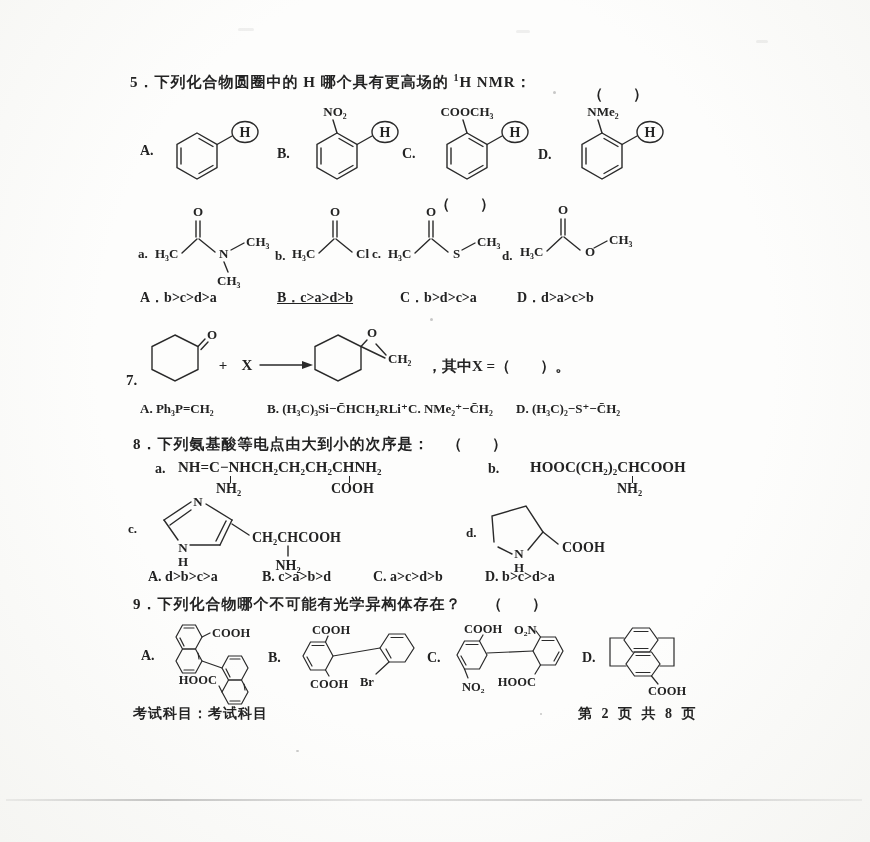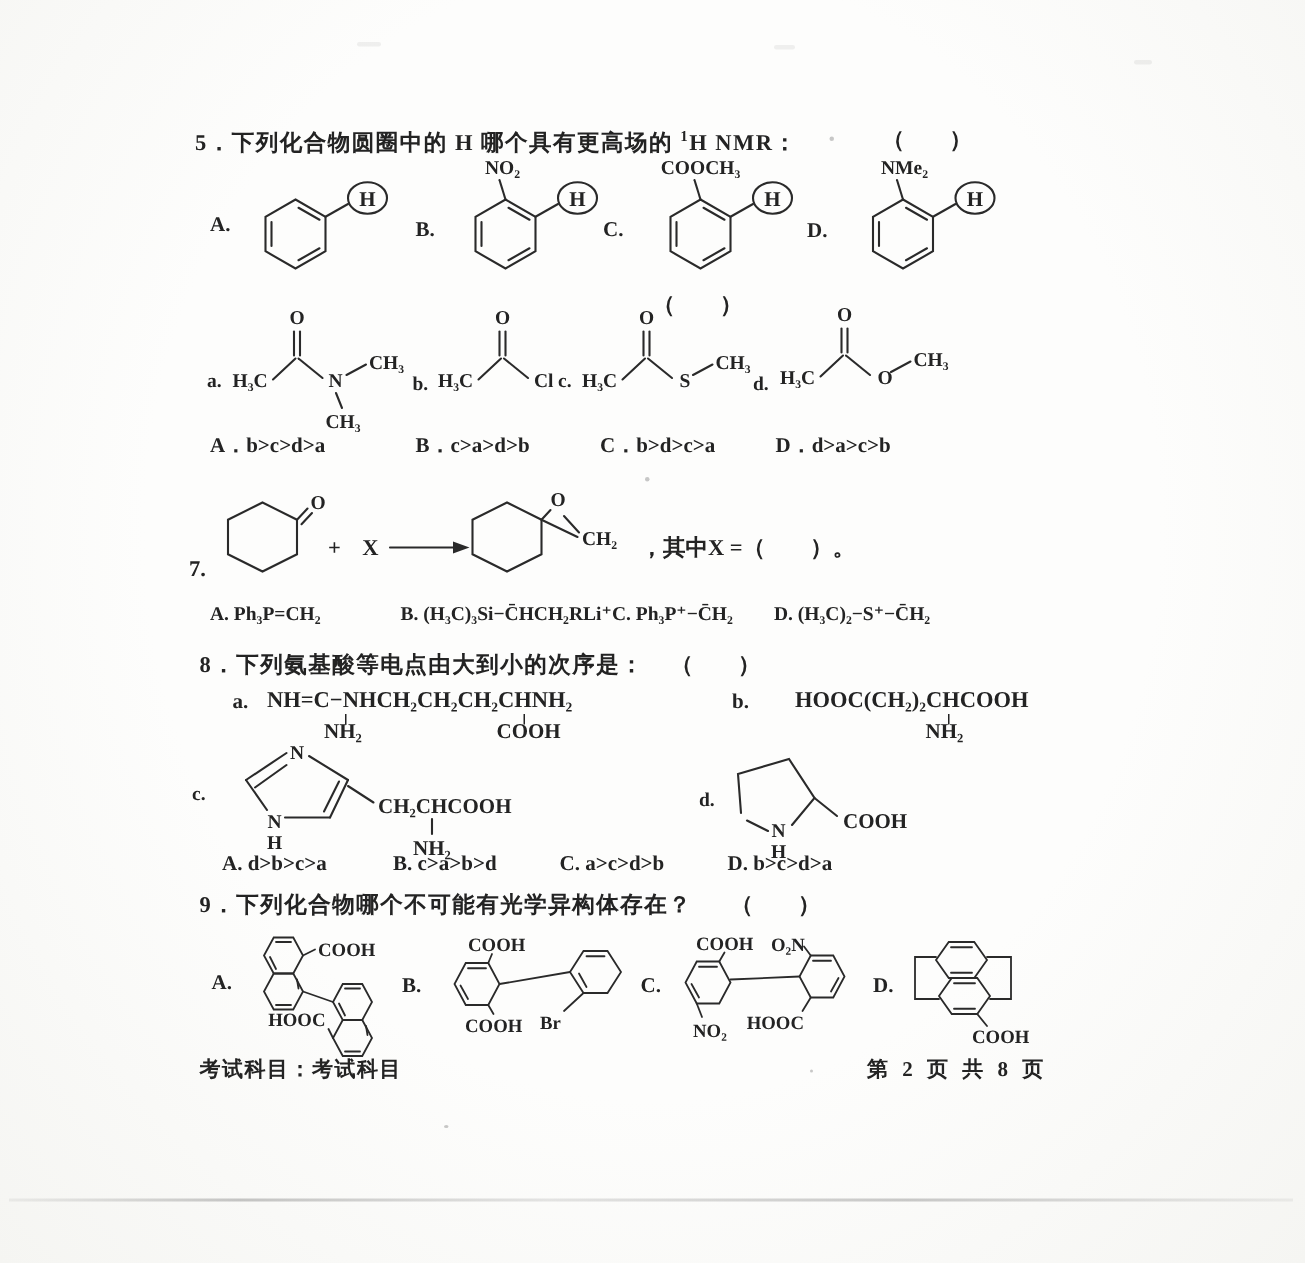--- a/index.html
+++ b/index.html
@@ -23,21 +23,21 @@
   .speck{position:absolute;background:rgba(60,60,60,.28);border-radius:50%;}
   .smudge{position:absolute;background:rgba(80,80,80,.08);border-radius:2px;}
   #scanline{position:absolute;left:6px;top:799px;width:856px;height:2px;
             background:linear-gradient(90deg,rgba(120,120,120,.10),rgba(110,110,110,.38) 18%,rgba(130,130,130,.20) 42%,rgba(110,110,110,.36) 70%,rgba(140,140,140,.12));}
 </style>
 </head>
 <body>
 
 <div id="scan">
 
-  <div class="t s15 spread" style="left:130px;top:86px;">
+  <div class="t s15 spread" style="left:130px;top:72px;">
     <span>5．</span><span>下列化合物圆圈中的 H 哪个具有更高场的 </span><sup>1</sup><span>H NMR：</span>
   </div>
   <div class="t s15" style="left:588px;top:86px;">（　　）</div>
 
   <div class="t s14" style="left:140px;top:143px;">A.</div>
   <svg style="left:155px;top:103px;" width="130" height="85" viewBox="0 0 130 85">
     <g>
       <path d="M42,30 L62,41.5 L62,64.5 L42,76 L22,64.5 L22,41.5 Z"></path>
       <line x1="44" y1="35.5" x2="58" y2="43.5"></line>
         <line x1="58" y1="62.5" x2="44" y2="70.5"></line>
@@ -149,21 +149,21 @@
       <line x1="46" y1="39" x2="62" y2="52"></line>
       <line x1="76" y1="50" x2="89" y2="43"></line>
     </g>
     <text x="2" y="58" font-size="13">H₃C</text>
     <text x="45" y="16" text-anchor="middle" font-size="13">O</text>
     <text x="67" y="58" font-size="13">O</text>
     <text x="91" y="46" font-size="13">CH₃</text>
   </svg>
 
   <div class="t s14" style="left:140px;top:290px;">A．b&gt;c&gt;d&gt;a</div>
-  <div class="t s14" style="left:277px;top:290px;">B．c&gt;a&gt;d&gt;b</div>
+  <div class="t s14" style="left:277px;top:290px;text-decoration:underline;">B．c&gt;a&gt;d&gt;b</div>
   <div class="t s14" style="left:400px;top:290px;">C．b&gt;d&gt;c&gt;a</div>
   <div class="t s14" style="left:517px;top:290px;">D．d&gt;a&gt;c&gt;b</div>
 
   <div class="t s15" style="left:126px;top:372px;">7.</div>
   <svg style="left:145px;top:328px;" width="290" height="80" viewBox="0 0 290 80">
     <g>
       <path d="M30,7 L53,18.5 L53,41.5 L30,53 L7,41.5 L7,18.5 Z"></path>
       <line x1="53" y1="18.5" x2="60" y2="11"></line>
         <line x1="56" y1="21.5" x2="63" y2="14"></line>
       <line x1="115" y1="37" x2="160" y2="37"></line>
@@ -176,21 +176,21 @@
     <text x="67" y="11" text-anchor="middle" font-size="13">O</text>
     <text x="78" y="42" text-anchor="middle" font-size="15">+</text>
     <text x="102" y="42" text-anchor="middle" font-size="15">X</text>
     <text x="227" y="9" text-anchor="middle" font-size="13">O</text>
     <text x="243" y="35" font-size="13">CH₂</text>
   </svg>
   <div class="t s15" style="left:427px;top:358px;">，其中X =（　　）。</div>
 
   <div class="t s13" style="left:140px;top:402px;">A.  Ph₃P=CH₂</div>
   <div class="t s13" style="left:243px;top:402px;margin-left:24px;">B.  (H₃C)₃Si−C̄HCH₂RLi⁺</div>
-  <div class="t s13" style="left:408px;top:402px;">C.  Ph₃P⁺−C̄H₂</div>
+  <div class="t s13" style="left:408px;top:402px;">C.  NMe₂⁺−C̄H₂</div>
   <div class="t s13" style="left:516px;top:402px;">D.  (H₃C)₂−S⁺−C̄H₂</div>
 
   <div class="t s15 spread" style="left:133px;top:436px;">
     <span>8．</span><span>下列氨基酸等电点由大到小的次序是：</span>
   </div>
   <div class="t s15" style="left:447px;top:436px;">（　　）</div>
 
   <div class="t s14" style="left:155px;top:461px;">a.</div>
   <div class="t s15" style="left:178px;top:459px;">NH=C−NHCH₂CH₂CH₂CHNH₂</div>
   <div class="vbar" style="left:230px;top:476px;height:7px;"></div>

